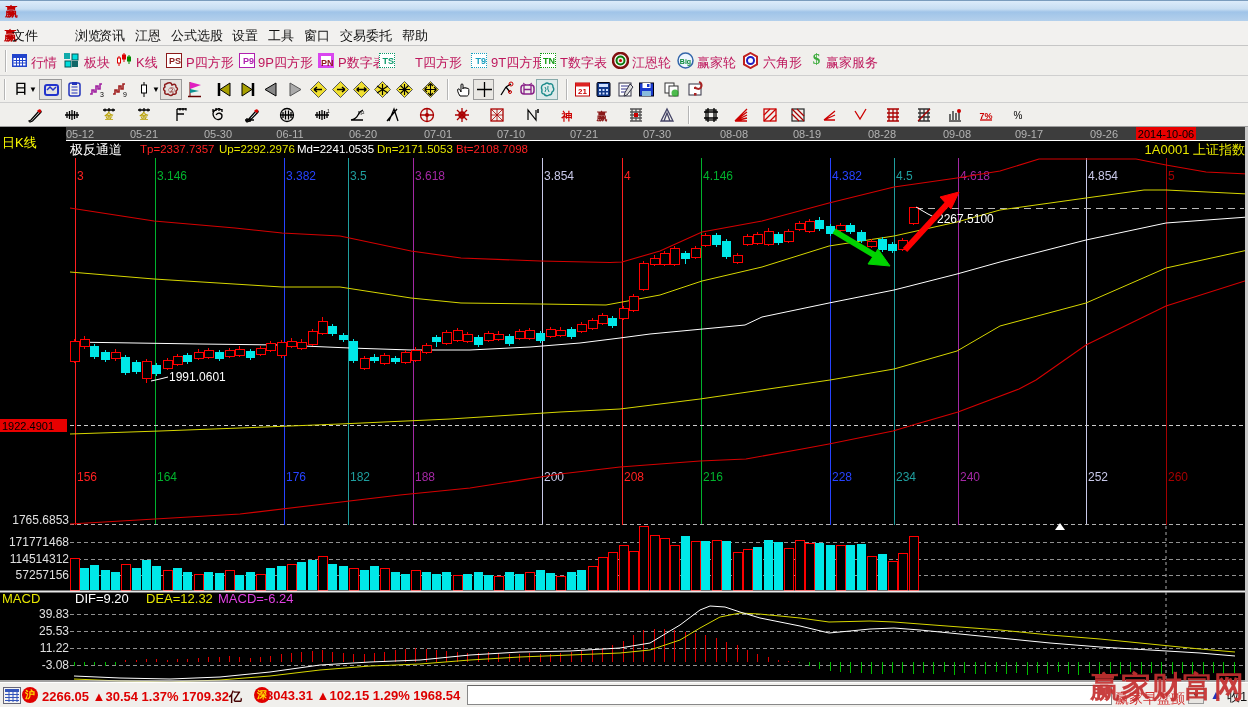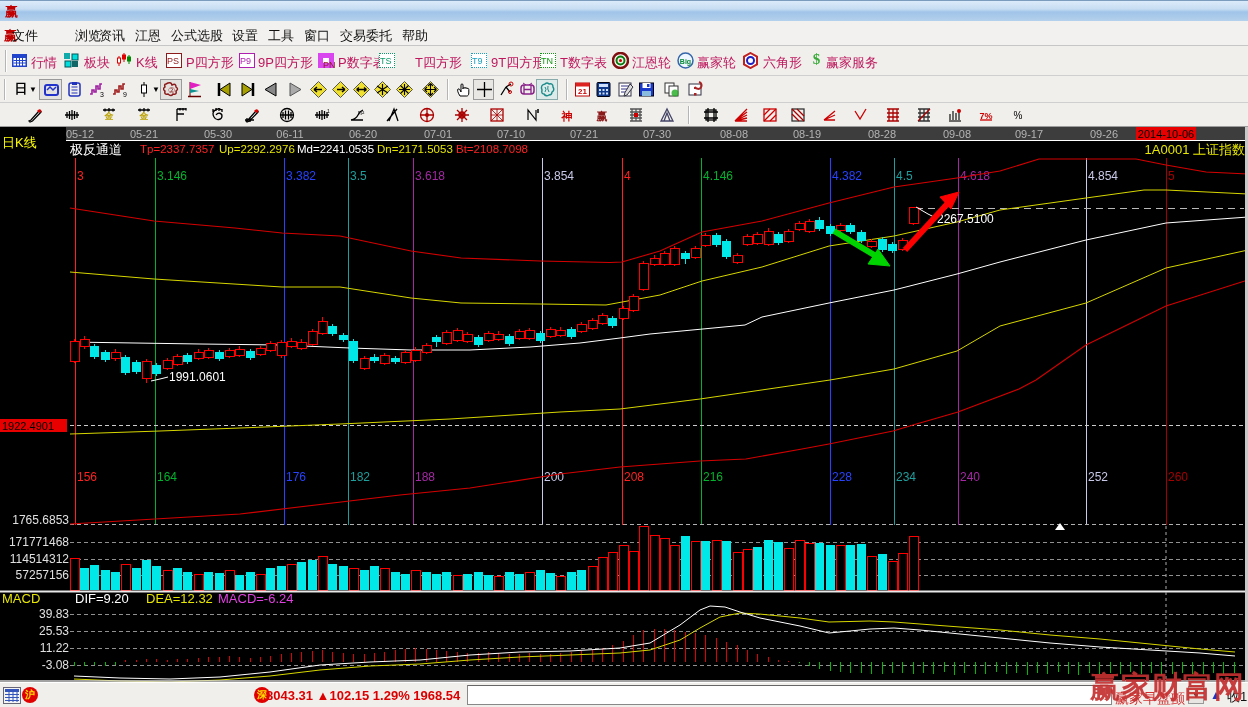--- a/index.html
+++ b/index.html
@@ -9,21 +9,21 @@
 #titlebar .t{position:absolute;left:24px;top:3px;font-size:12px;color:#0c0c0c;letter-spacing:.3px}
 #logo{position:absolute;left:5px;top:3px;width:15px;height:15px;color:#c00000;font-size:13px;font-weight:bold;line-height:15px}
 #menubar{left:0;top:21px;width:1248px;height:25px;background:#f2f1ef;border-bottom:1px solid #c6c6c6}
 #menubar span{position:absolute;top:6px;font-size:13px;color:#111}
 #tb1{left:0;top:46px;width:1248px;height:30px;background:#f0efec;border-bottom:1px solid #cfcfcf}
 #tb2{left:0;top:76px;width:1248px;height:27px;background:#f0efec;border-bottom:1px solid #cfcfcf}
 #tb3{left:0;top:103px;width:1248px;height:24px;background:#f0efec;border-bottom:1px solid #9c9c9c}
 .tbtxt{position:absolute;top:8px;font-size:13px;color:#be185d}
 .ic{position:absolute;font-size:12px;line-height:15px;text-align:center}
 .sep{position:absolute;width:2px;border-left:1px solid #b5b5b5;border-right:1px solid #fff}
-.lbox{position:absolute;top:7px;width:16px;height:15px;font-size:9px;font-weight:normal;line-height:14px;text-align:left;background:#fff}
+.lbox{position:absolute;top:7px;width:16px;height:15px;font-size:9px;font-weight:bold;line-height:14px;text-align:right;background:#fff}
 #chart{position:absolute;left:0;top:127px}
 #statusbar{left:0;top:682px;width:1248px;height:25px;background:#f0efec;border-top:1px solid #fff}
 #statusbar .red{color:#dd0000;font-size:13px;font-weight:bold}
 #watermark{left:1090px;top:667px;width:170px;white-space:nowrap;font-size:30px;font-weight:bold;color:#c53030;font-family:"Liberation Serif",serif;letter-spacing:1px;z-index:50;opacity:.92}
 .circ{position:absolute;top:4px;width:16px;height:16px;border-radius:50%;background:#e00000;color:#ffe000;font-size:10px;font-weight:bold;text-align:center;line-height:16px}
 #inputbox{position:absolute;left:467px;top:2px;width:645px;height:20px;background:#fff;border:1px solid #888;border-top:1px solid #666}
 </style></head>
 <body>
 <div id="app">
   <div class="abs" id="titlebar">
@@ -75,21 +75,21 @@
           <g stroke="#080">
             <line x1="13" y1="3" x2="13" y2="12"></line>
             <rect x="11.5" y="5" width="3" height="4" fill="#080"></rect>
           </g>
         </svg></span>
       <span class="tbtxt" style="left:136px">K线</span>
       <span class="lbox" style="left:166px;border:1px solid #8b1a1a;color:#8b1a1a">PS</span>
       <span class="tbtxt" style="left:186px">P四方形</span>
       <span class="lbox" style="left:239px;border:1px solid #b020b0;color:#b020b0">P9</span>
       <span class="tbtxt" style="left:258px">9P四方形</span>
-      <span class="lbox" style="left:318px;border:5px solid #d946ef;color:#8b1a1a">PN</span>
+      <span class="lbox" style="left:318px;border:3px solid #d946ef;color:#8b1a1a">PN</span>
       <span class="tbtxt" style="left:338px">P数字表</span>
       <span class="lbox" style="left:379px;border:1px dotted #0a9a6a;color:#0a9a6a">TS</span>
       <span class="tbtxt" style="left:415px">T四方形</span>
       <span class="lbox" style="left:471px;border:1px dotted #18a0c0;color:#18a0c0">T9</span>
       <span class="tbtxt" style="left:491px">9T四方形</span>
       <span class="lbox" style="left:540px;border:1px dotted #119a11;color:#119a11">TN</span>
       <span class="tbtxt" style="left:560px">T数字表</span>
       <span class="ic" style="left:612px;top:6px;width:17px;height:17px"><svg width="17" height="17" viewBox="0 0 17 17">
           <circle cx="8.5" cy="8.5" r="7.5" fill="#fff" stroke="#801010" stroke-width="2.5"></circle>
           <circle cx="8.5" cy="8.5" r="4" fill="#e8f0e8" stroke="#0a7a0a" stroke-width="2"></circle>
@@ -909,20 +909,21 @@
         <g stroke="#3355bb" stroke-width="1">
           <line x1="2" y1="7.5" x2="16" y2="7.5"></line>
           <line x1="2" y1="10.5" x2="16" y2="10.5"></line>
           <line x1="2" y1="13.5" x2="16" y2="13.5"></line>
           <line x1="6" y1="5" x2="6" y2="15"></line>
           <line x1="10" y1="5" x2="10" y2="15"></line>
           <line x1="14" y1="5" x2="14" y2="15"></line>
         </g>
       </svg>
     <span class="circ" style="left:22px">沪</span>
+    <span class="red" style="position:absolute;left:42px;top:5px">2266.05 ▲30.54 1.37% 1709.32<span style="color:#400">亿</span></span>
     <span class="circ" style="left:254px">深</span>
     <span class="red" style="position:absolute;left:266px;top:5px">8043.31 ▲102.15 1.29% 1968.54</span>
     <div id="inputbox"></div>
     <span style="position:absolute;left:1115px;top:7px;font-size:14px;color:#d03030">赢家早盘颤</span>
     <span style="position:absolute;left:1188px;top:3px;width:16px;height:18px;border:1px solid #999;background:#e8e6e2;font-size:8px;text-align:center;line-height:17px;color:#333">▼</span>
     <span style="position:absolute;left:1210px;top:5px;color:#2233bb;font-size:12px">▲</span>
     <span style="position:absolute;left:1227px;top:5px;font-size:13px;color:#111">收1</span>
   </div>
   <div class="abs" id="watermark">赢家财富网</div>
 </div>

